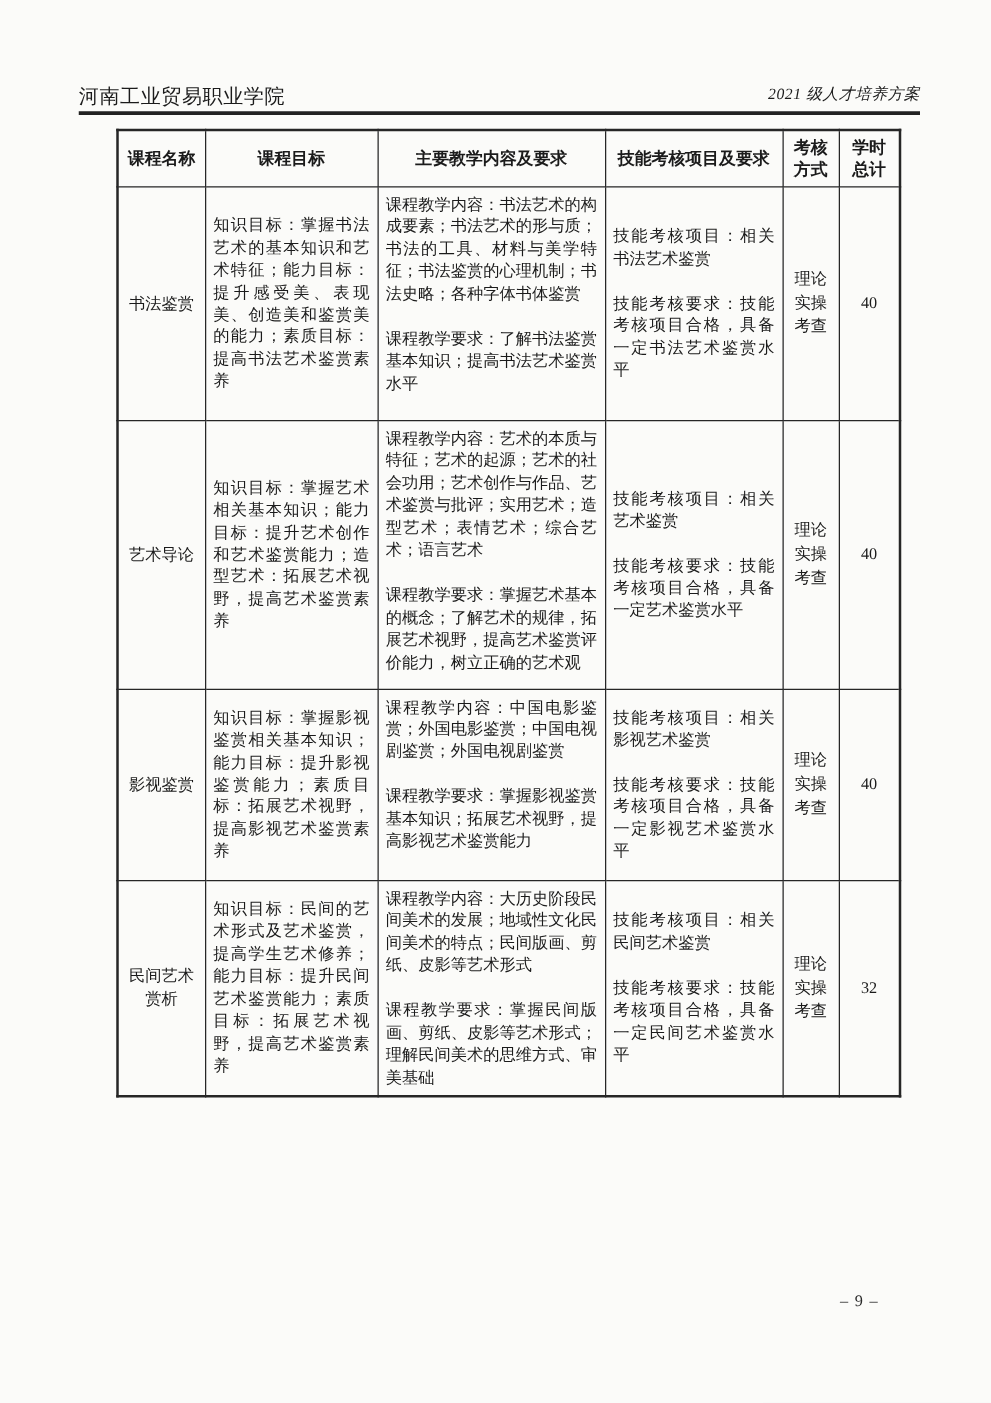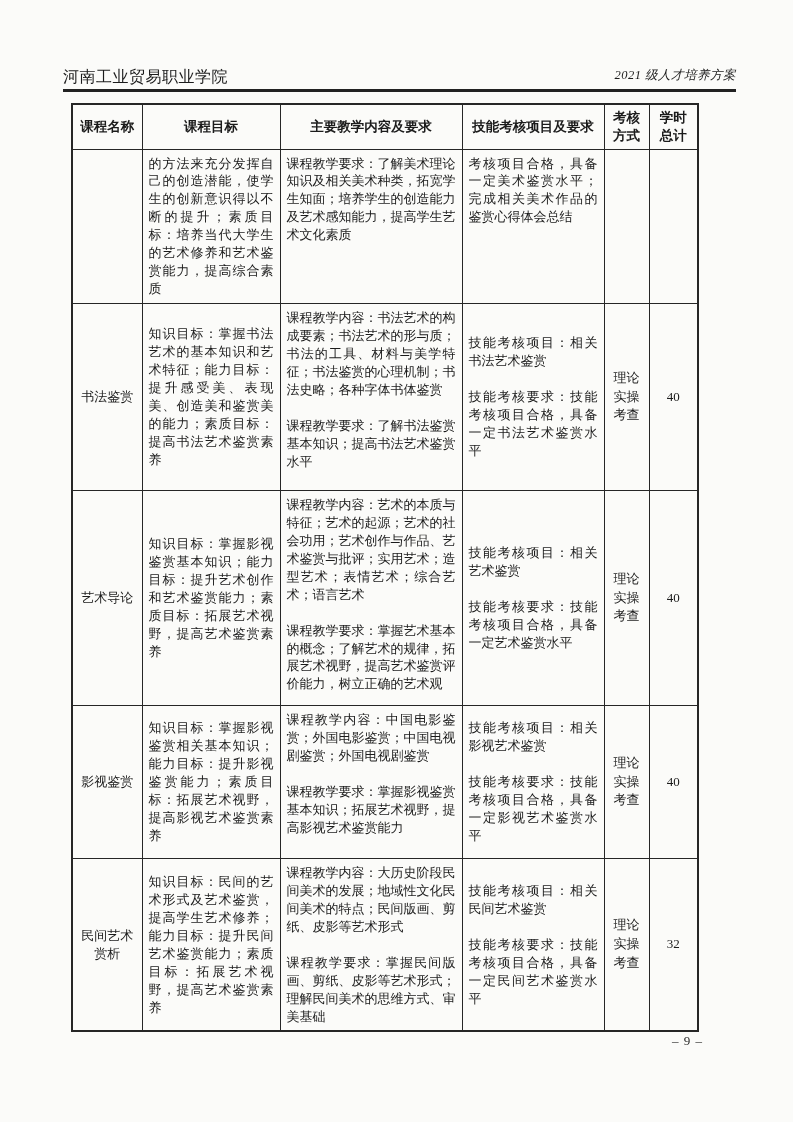--- a/index.html
+++ b/index.html
@@ -33,21 +33,21 @@
   .header-rule {
     position: absolute;
     left: 63px;
     top: 89px;
     width: 673px;
     height: 2.5px;
     background: #222;
   }
   table.curriculum {
     position: absolute;
-    left: 71px;
+    left: 93px;
     top: 103px;
     width: 626px;
     border-collapse: collapse;
     table-layout: fixed;
     border: 2px solid #262626;
   }
   .curriculum th, .curriculum td {
     border: 1px solid #262626;
   }
   .curriculum th {
@@ -118,45 +118,37 @@
       <th>课程目标</th>
       <th>主要教学内容及要求</th>
       <th>技能考核项目及要求</th>
       <th>考核
 方式</th>
       <th>学时
 总计</th>
     </tr>
   </thead>
   <tbody>
-    <tr class="row-cont" style="height:145px">
-      <td class="cell-course-name"></td>
-      <td class="cell-objectives">的方法来充分发挥自己的创造潜能，使学生的创新意识得以不断的提升；素质目标：培养当代大学生的艺术修养和艺术鉴赏能力，提高综合素质</td>
-      <td class="cell-content">课程教学要求：了解美术理论知识及相关美术种类，拓宽学生知面；培养学生的创造能力及艺术感知能力，提高学生艺术文化素质</td>
-      <td class="cell-assessment">考核项目合格，具备一定美术鉴赏水平；完成相关美术作品的鉴赏心得体会总结</td>
-      <td class="cell-method"></td>
-      <td class="cell-hours"></td>
-    </tr>
     <tr style="height:187px">
       <td class="cell-course-name">书法鉴赏</td>
       <td class="cell-objectives">知识目标：掌握书法艺术的基本知识和艺术特征；能力目标：提升感受美、表现美、创造美和鉴赏美的能力；素质目标：提高书法艺术鉴赏素养</td>
       <td class="cell-content">课程教学内容：书法艺术的构成要素；书法艺术的形与质；书法的工具、材料与美学特征；书法鉴赏的心理机制；书法史略；各种字体书体鉴赏
 
 课程教学要求：了解书法鉴赏基本知识；提高书法艺术鉴赏水平</td>
       <td class="cell-assessment">技能考核项目：相关书法艺术鉴赏
 
 技能考核要求：技能考核项目合格，具备一定书法艺术鉴赏水平</td>
       <td class="cell-method">理论
 实操
 考查</td>
       <td class="cell-hours">40</td>
     </tr>
     <tr style="height:215px">
       <td class="cell-course-name">艺术导论</td>
-      <td class="cell-objectives">知识目标：掌握影视鉴赏基本知识；能力目标：提升艺术创作和艺术鉴赏能力；素质目标：拓展艺术视野，提高艺术鉴赏素养</td>
+      <td class="cell-objectives">知识目标：掌握艺术相关基本知识；能力目标：提升艺术创作和艺术鉴赏能力；造型艺术：拓展艺术视野，提高艺术鉴赏素养</td>
       <td class="cell-content">课程教学内容：艺术的本质与特征；艺术的起源；艺术的社会功用；艺术创作与作品、艺术鉴赏与批评；实用艺术；造型艺术；表情艺术；综合艺术；语言艺术
 
 课程教学要求：掌握艺术基本的概念；了解艺术的规律，拓展艺术视野，提高艺术鉴赏评价能力，树立正确的艺术观</td>
       <td class="cell-assessment">技能考核项目：相关艺术鉴赏
 
 技能考核要求：技能考核项目合格，具备一定艺术鉴赏水平</td>
       <td class="cell-method">理论
 实操
 考查</td>
       <td class="cell-hours">40</td>

